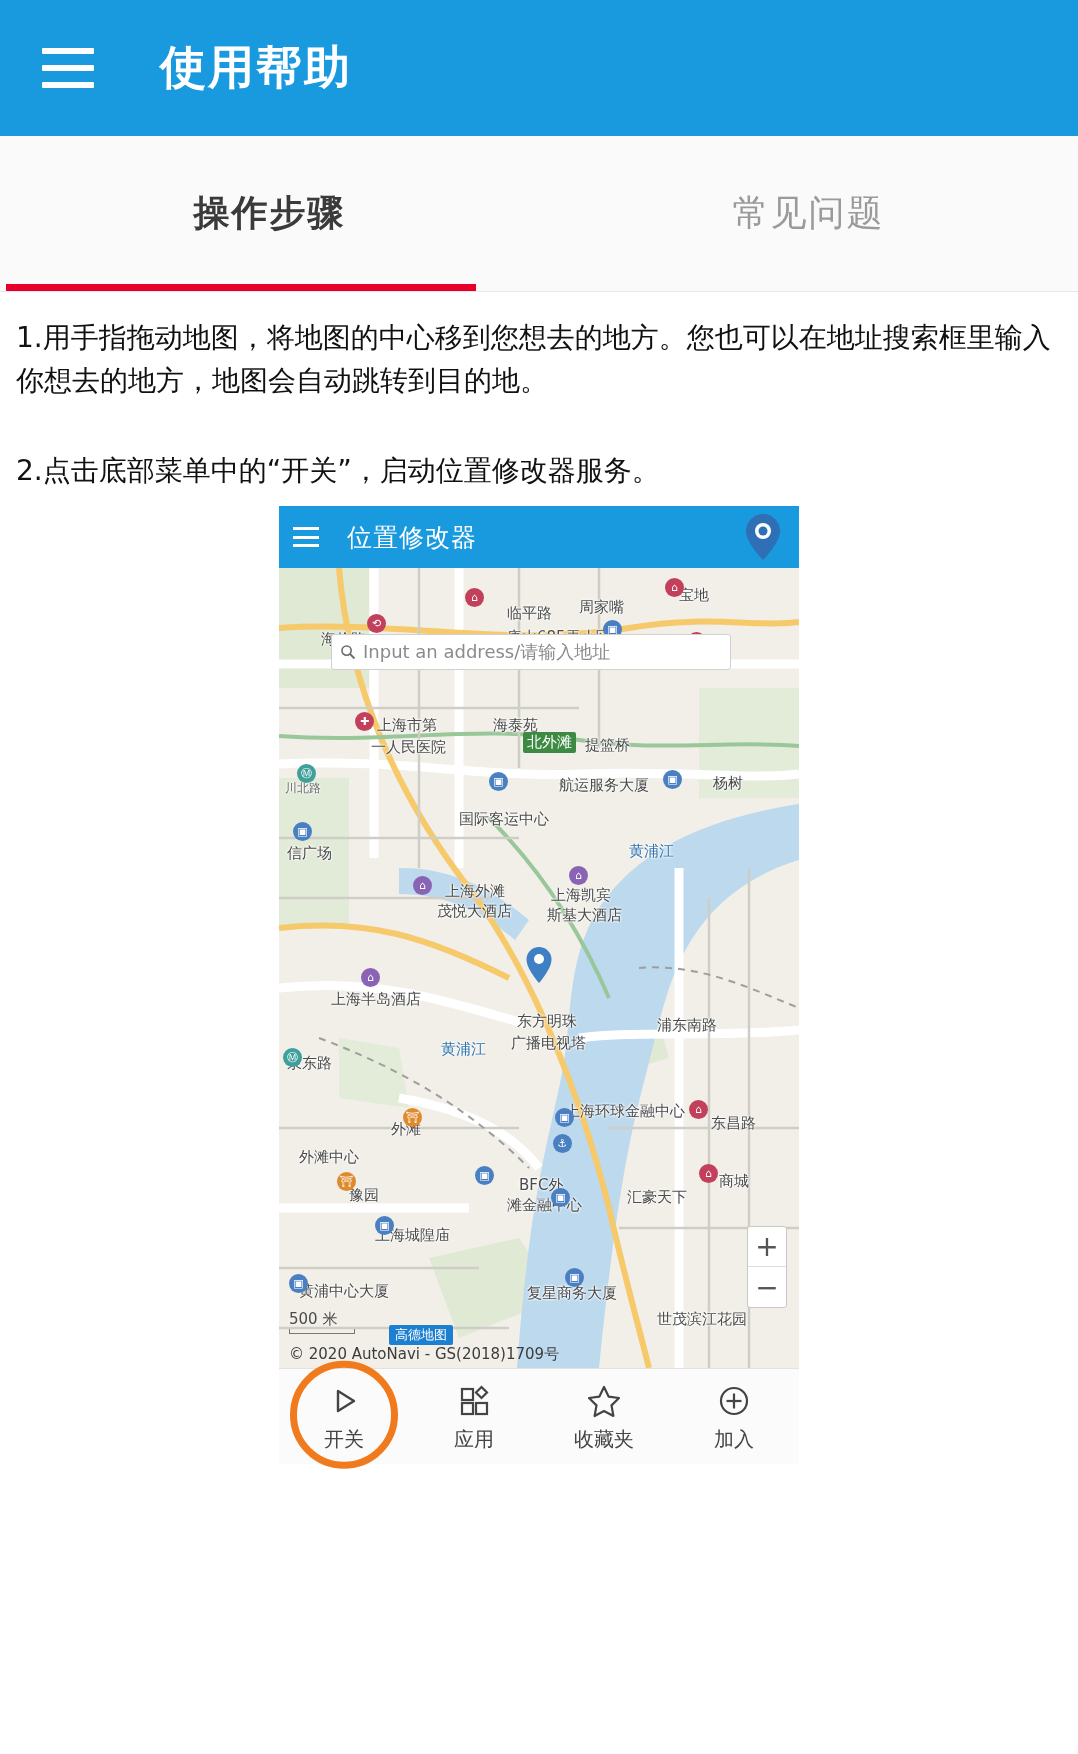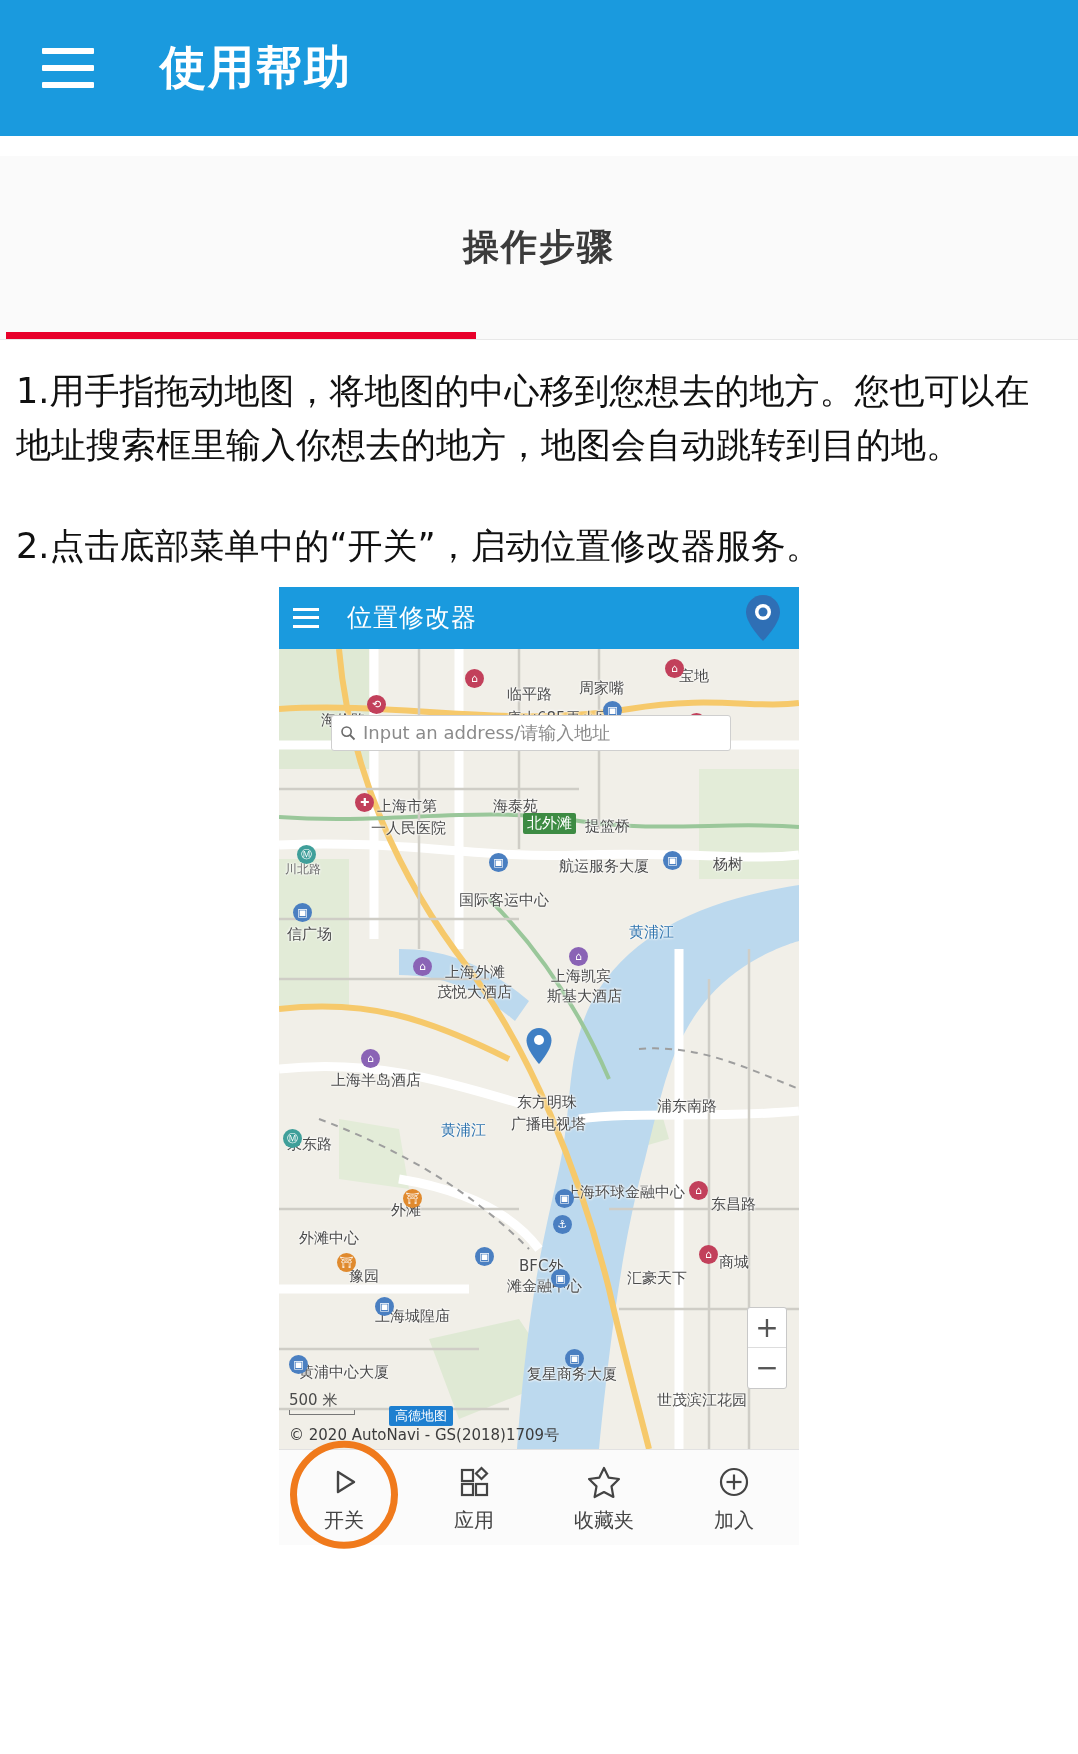--- a/index.html
+++ b/index.html
@@ -27,26 +27,25 @@
   .appbar-title {
     color: #ffffff;
     font-size: 46px;
     font-weight: bold;
     margin-left: 66px;
     letter-spacing: 2px;
   }
 
   
   .tabs {
-    height: 184px;
+    height: 156px;
     background: #fafafa;
     display: flex;
     position: relative;
     border-bottom: 1px solid #e8e8e8;
-    margin-top: 20px;
   }
   .tab {
     flex: 1;
     display: flex; align-items: center; justify-content: center;
     font-size: 36px;
     color: #9a9a9a;
     cursor: pointer;
     letter-spacing: 2px;
   }
   .tab.active { color: #3a3a3a; font-weight: bold; }
@@ -55,21 +54,21 @@
     bottom: 0; left: 6px;
     width: 470px; height: 7px;
     background: #e8002a;
   }
 
   
   .content {
     padding: 24px 16px 0 16px;
   }
   .para {
-    font-size: 35px;
+    font-size: 28px;
     line-height: 1.55;
     color: #111111;
     letter-spacing: 0px;
   }
   .para.step2 { margin-top: 46px; }
 
   
   .shot {
     width: 520px;
     margin: 14px auto 0 auto;
@@ -198,20 +197,21 @@
   <div class="hamburger">
     <span></span>
       <span></span>
       <span></span>
   </div>
   <div class="appbar-title">使用帮助</div>
 </div>
 
 <div class="tabs">
   <div class="tab active">操作步骤</div>
+  <div class="tab">常见问题</div>
   <div class="tab-indicator"></div>
 </div>
 
 <div class="content">
   <p class="para">1.用手指拖动地图，将地图的中心移到您想去的地方。您也可以在地址搜索框里输入你想去的地方，地图会自动跳转到目的地。</p>
   <p class="para step2">2.点击底部菜单中的“开关”，启动位置修改器服务。</p>
 
   <div class="shot">
 
     <div class="shot-bar">

